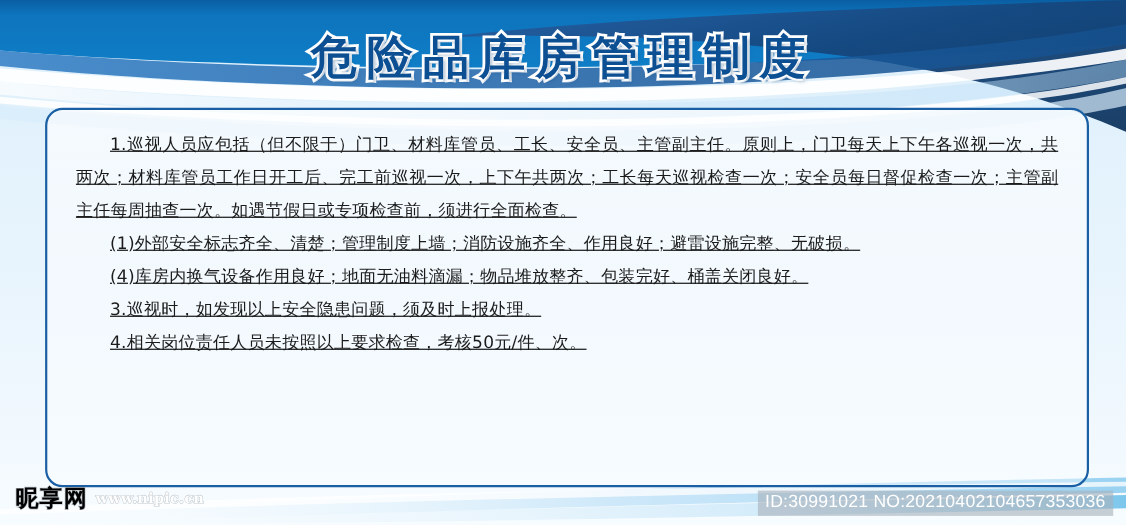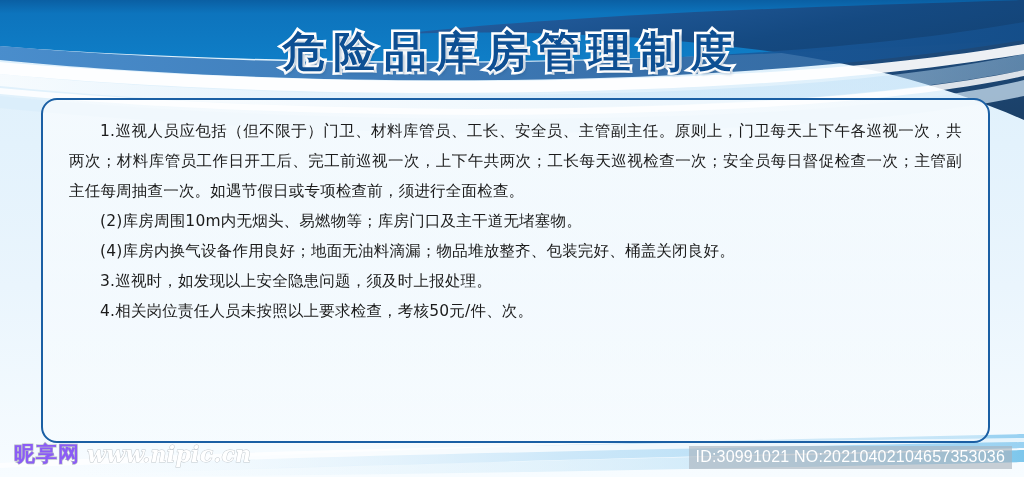--- a/index.html
+++ b/index.html
@@ -60,20 +60,21 @@
     position: absolute;
     left: 41px;
     top: 98px;
     width: 949px;
     height: 345px;
     box-sizing: border-box;
     border: 2px solid #1a5fa4;
     border-radius: 16px;
     background: linear-gradient(180deg, rgba(255,255,255,0.62) 0%, rgba(248,252,255,0.40) 100%);
     z-index: 5;
+    text-decoration: underline;
   }
   .card-inner {
     padding: 16px 26px 10px 26px;
   }
   .para {
     font-family: "DejaVu Sans", "Liberation Sans", sans-serif;
     font-size: 15.5px;
     line-height: 30px;
     color: #1b1b1b;
     margin: 0;
@@ -98,30 +99,29 @@
     left: 14px;
     top: 3px;
     display: flex;
     align-items: center;
     gap: 7px;
   }
   .wm-logo {
     font-family: "DejaVu Sans", "Liberation Sans", sans-serif;
     font-size: 21px;
     font-weight: 700;
-    color: #8b5cf6;
+    color: #000000;
     -webkit-text-stroke: 1.2px #b9bfc4;
     paint-order: stroke fill;
     letter-spacing: 1px;
     line-height: 1;
   }
   .wm-url {
     font-family: "DejaVu Serif", "Liberation Serif", serif;
-    font-style: italic;
-    font-size: 22px;
+    font-size: 13px;
     font-weight: 700;
     color: #ffffff;
     -webkit-text-stroke: 1px #c3c9ce;
     paint-order: stroke fill;
     letter-spacing: 0.3px;
     line-height: 1;
   }
   .wm-id {
     position: absolute;
     right: 12px;
@@ -209,21 +209,21 @@
     <path d="M0,463 C240,450 560,444 1024,438 L1024,442 C580,450 260,458 0,468 Z" fill="#ffffff" opacity="0.75"></path>
   </svg>
 
   <div class="title-wrap">
     <span class="title">危险品库房管理制度</span>
   </div>
 
   <div class="card">
     <div class="card-inner">
       <p class="para indent">1.巡视人员应包括（但不限于）门卫、材料库管员、工长、安全员、主管副主任。原则上，门卫每天上下午各巡视一次，共两次；材料库管员工作日开工后、完工前巡视一次，上下午共两次；工长每天巡视检查一次；安全员每日督促检查一次；主管副主任每周抽查一次。如遇节假日或专项检查前，须进行全面检查。</p>
-      <p class="para indent">(2)库房周围10m内无烟头、易燃物等；库房门口及主干道无堵塞物。</p>
+      <p class="para indent">(1)外部安全标志齐全、清楚；管理制度上墙；消防设施齐全、作用良好；避雷设施完整、无破损。</p>
       <p class="para indent">(4)库房内换气设备作用良好；地面无油料滴漏；物品堆放整齐、包装完好、桶盖关闭良好。</p>
       <p class="para indent">3.巡视时，如发现以上安全隐患问题，须及时上报处理。</p>
       <p class="para indent">4.相关岗位责任人员未按照以上要求检查，考核50元/件、次。</p>
     </div>
   </div>
 
   <div class="footer">
     <div class="wm-left">
       <span class="wm-logo">昵享网</span>
       <span class="wm-url">www.nipic.cn</span>

